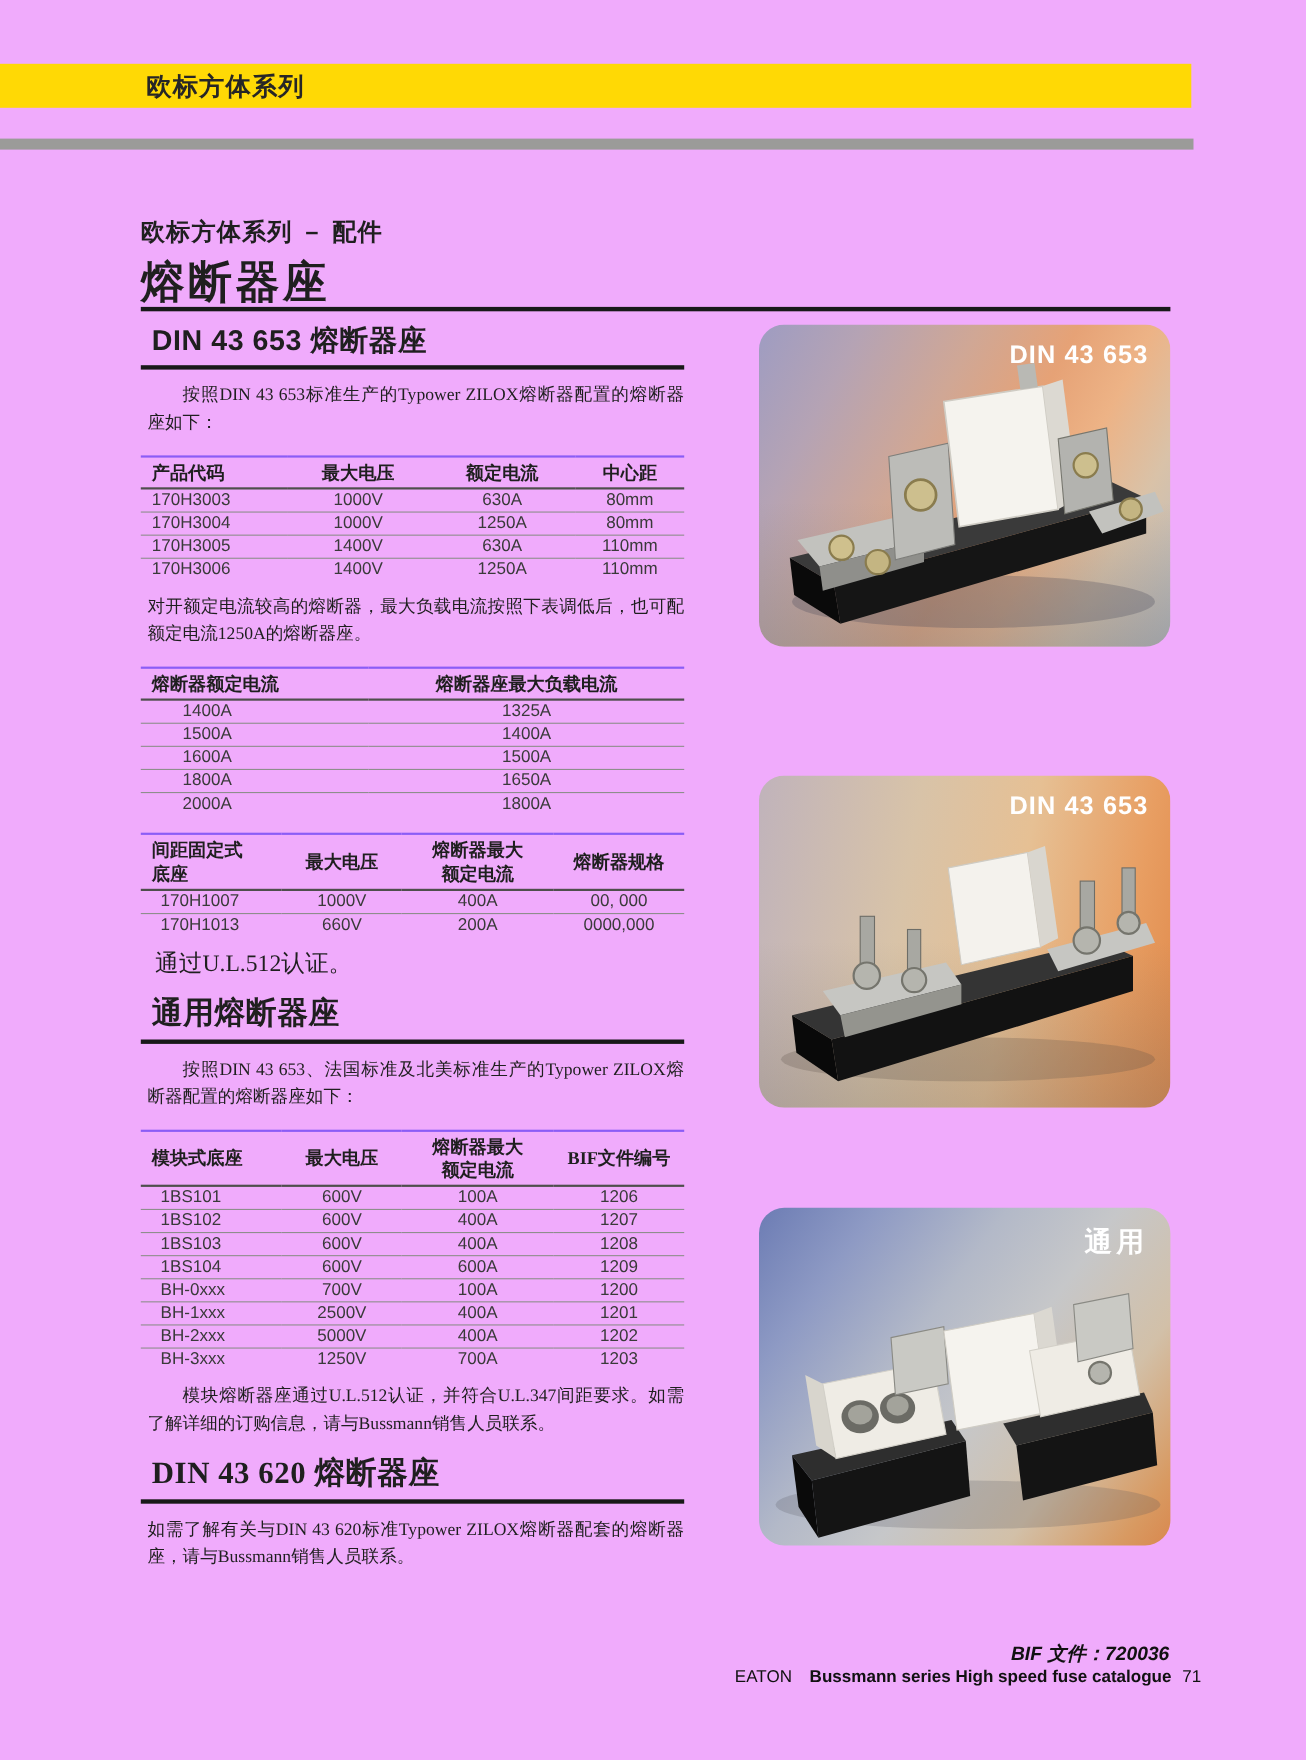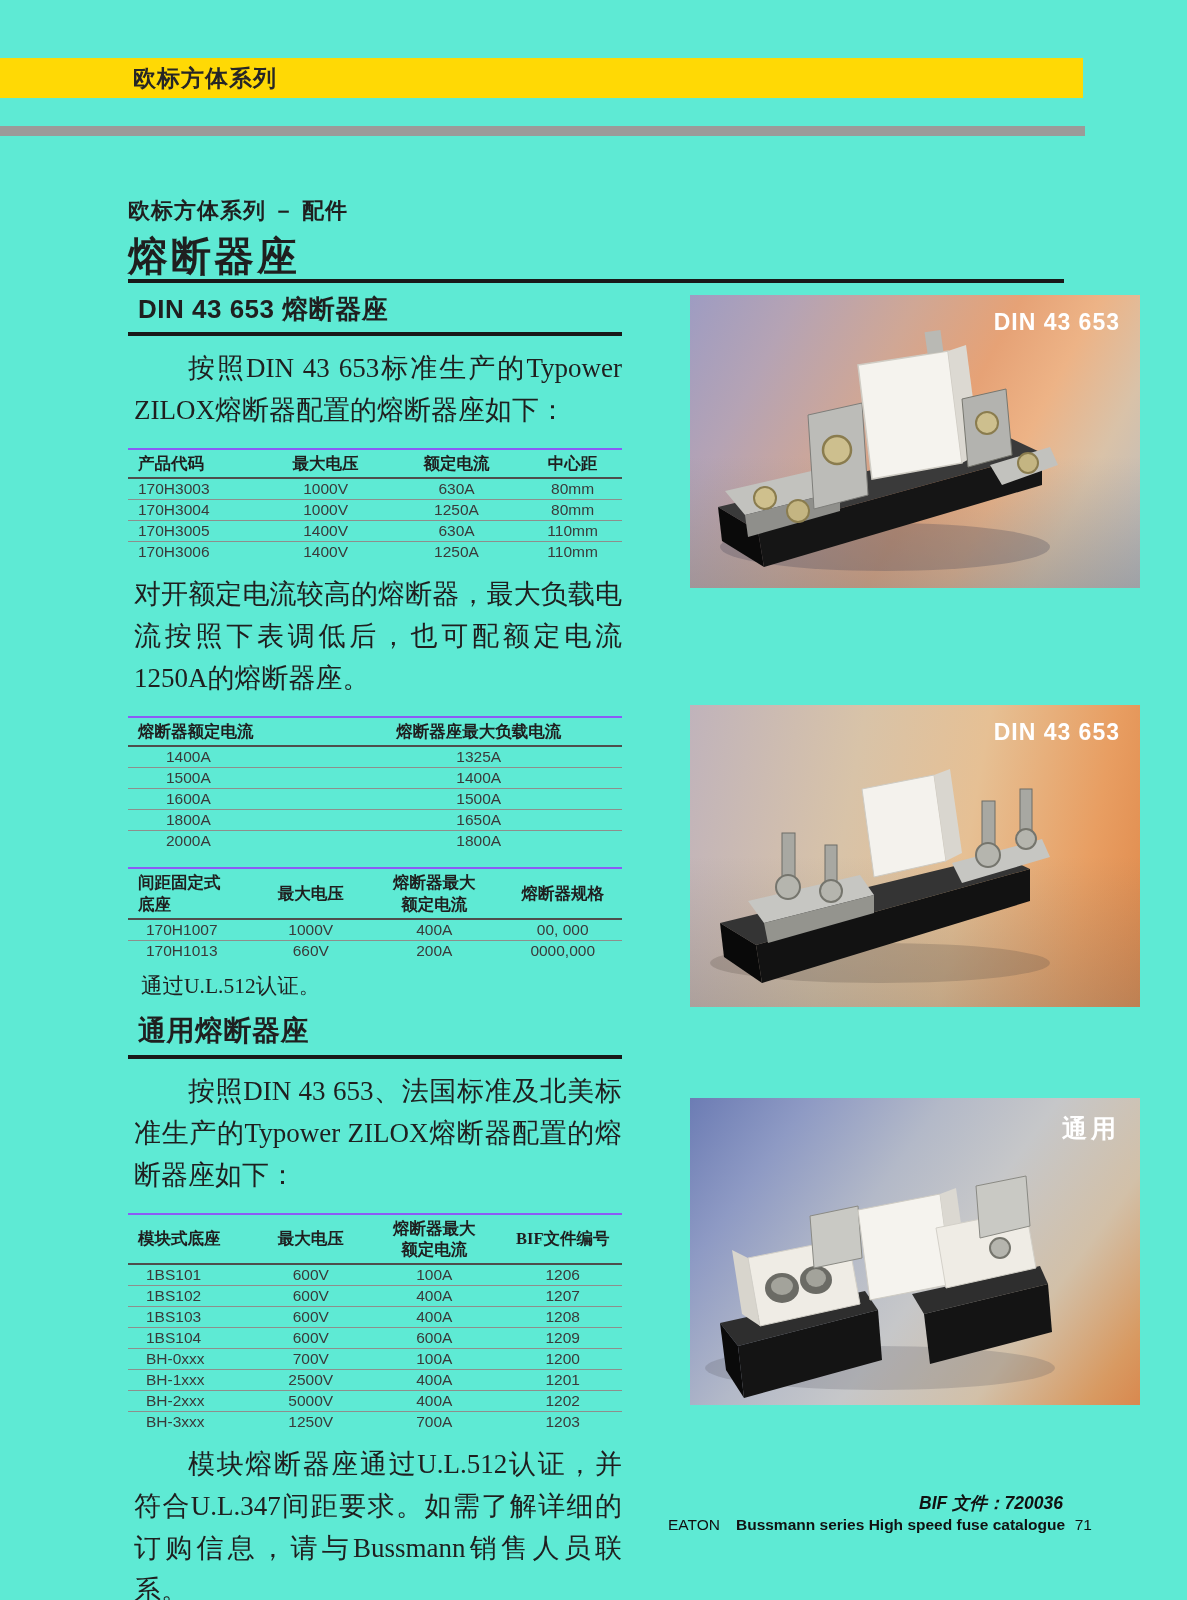--- a/index.html
+++ b/index.html
@@ -1,35 +1,35 @@
 <!DOCTYPE html>
 <html><head>
 <meta charset="utf-8">
 <style>
   html,body{margin:0;padding:0;background:#ffffff;}
-  .page{position:relative;width:1187px;height:1600px;background:#5eead4;
+  .page{position:relative;width:1187px;height:1600px;background:#f0abfc;
         font-family:"Liberation Serif","DejaVu Serif",serif;color:#1f1f1f;overflow:hidden;}
 
   
   .band{position:absolute;left:0;top:58px;width:1083px;height:40px;background:#FFD905;
         display:flex;align-items:center;}
   .band-label{margin-left:133px;font-family:"Liberation Sans","DejaVu Sans",sans-serif;
         font-weight:bold;font-size:23px;color:#262626;letter-spacing:1px;}
   .graybar{position:absolute;left:0;top:126px;width:1085px;height:10px;background:#9B9B99;}
   .rule-full{position:absolute;left:128px;top:279px;width:936px;height:4px;background:#191919;}
 
   
   .content{position:absolute;left:128px;top:196px;width:494px;}
   .eyebrow{font-size:22px;font-weight:bold;letter-spacing:1px;}
   .page-title{margin:8px 0 0;font-size:40px;font-weight:bold;letter-spacing:3px;line-height:1.15;}
   h2{margin:12px 0 0;padding:0 0 5px 10px;font-size:26px;font-weight:bold;
      border-bottom:4px solid #191919;letter-spacing:0.5px;}
   h2.h-sans{font-family:"Liberation Sans","DejaVu Sans",sans-serif;}
   h2.h-serif{font-size:28px;}
-  p{margin:12px 0 0;padding-left:6px;font-size:27px;line-height:1.55;text-align:justify;font-family:Liberation Serif, serif;}
+  p{margin:12px 0 0;padding-left:6px;font-size:16px;line-height:1.55;text-align:justify;font-family:Liberation Serif, serif;}
   p.indent{text-indent:2em;}
   .small-note{margin:10px 0 0;padding-left:13px;font-size:21.5px;}
 
   
   table.t{width:100%;border-collapse:collapse;margin-top:16px;
           border-top:2px solid #8b5cf6;border-bottom:2px solid #55555
 3;}
   table.t th{font-size:16.5px;font-weight:bold;text-align:center;padding:3px 0;
           border-bottom:2px solid #4e4e4c;white-space:pre-line;line-height:1.3;}
   table.t th:first-child{text-align:left;padding-left:10px;}
@@ -45,21 +45,21 @@
   .t2 td:first-child{text-align:left;padding-left:38px;}
   .t3{margin-top:30px;}
   .t3 th:nth-child(1),.t4 th:nth-child(1){width:26%}
   .t3 th:nth-child(2),.t4 th:nth-child(2){width:22%}
   .t3 th:nth-child(3),.t4 th:nth-child(3){width:28%}
   .t3 th:nth-child(4),.t4 th:nth-child(4){width:24%}
   .t3 td:first-child,.t4 td:first-child{text-align:left;padding-left:18px;}
   .t3 td{padding:3px 0;}
 
   
-  .figure{position:absolute;left:690px;width:450px;}
+  .figure{position:absolute;left:690px;width:374px;border-radius:23px;}
   .figure svg{position:absolute;left:0;top:0;display:block;}
   #fig1{top:295px;height:293px;
     background:linear-gradient(to bottom, rgba(255,255,255,0) 55%, rgba(125,128,134,0.45) 100%),
        linear-gradient(118deg,#9e9cc2 0%,#b5a3b4 18%,#d0a795 38%,#e6a276 55%,#edb386 68%,#d9c2a8 82%,#b9bcc0 100%);}
   #fig2{top:705px;height:302px;
     background:linear-gradient(to bottom, rgba(100,95,90,0) 50%, rgba(110,105,98,0.3) 100%),
        linear-gradient(100deg,#c0b3bb 0%,#d8c3a8 35%,#e6c094 60%,#e89e62 85%,#e08a4c 100%);}
   #fig3{top:1098px;height:307px;
     background:linear-gradient(126deg,#6c7cb4 0%,#8e9ac4 18%,#b3b9c8 38%,#c6c7c9 55%,#d2c0a8 75%,#d89a62 92%,#d9884e 100%);}
   .fig-label{position:absolute;top:14px;right:20px;color:#ffffff;
@@ -252,20 +252,21 @@
             <td>1250V</td>
             <td>700A</td>
             <td>1203</td>
           </tr>
         </tbody>
       </table>
 
     <p class="indent">模块熔断器座通过U.L.512认证，并符合U.L.347间距要求。如需了解详细的订购信息，请与Bussmann销售人员联系。</p>
 
     <h2 class="h-serif">DIN 43 620 熔断器座</h2>
+    <p>如需了解有关与DIN 43 620标准Typower ZILOX熔断器配套的熔断器座，请与Bussmann销售人员联系。</p>
   </div>
 
   <div class="figure" id="fig1">
     <svg width="374" height="293" viewBox="0 0 374 293">
       <ellipse cx="195" cy="252" rx="165" ry="24" fill="rgba(70,70,85,0.28)"></ellipse>
       <g>
         <polygon points="28,212 318,142 352,158 68,236" fill="#3a3a3a"></polygon>
         <polygon points="68,236 352,158 352,190 74,272" fill="#151515"></polygon>
         <polygon points="28,212 68,236 74,272 32,246" fill="#0a0a0a"></polygon>
       </g>

